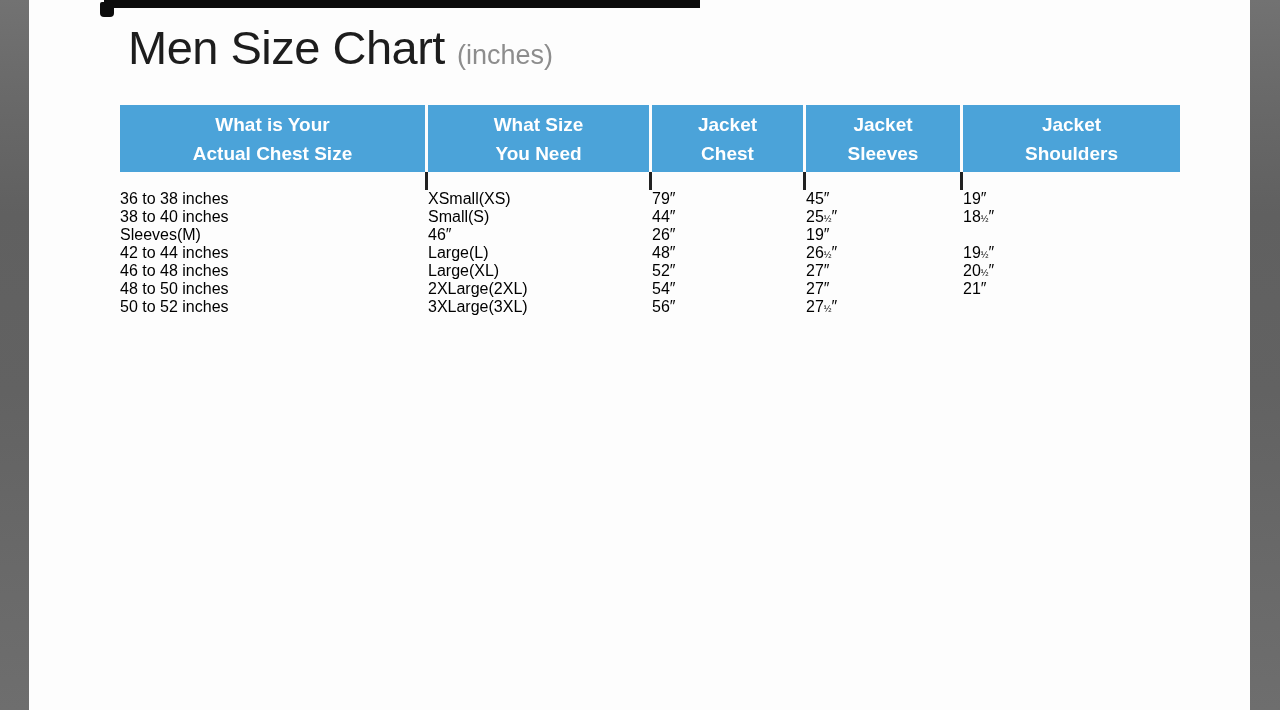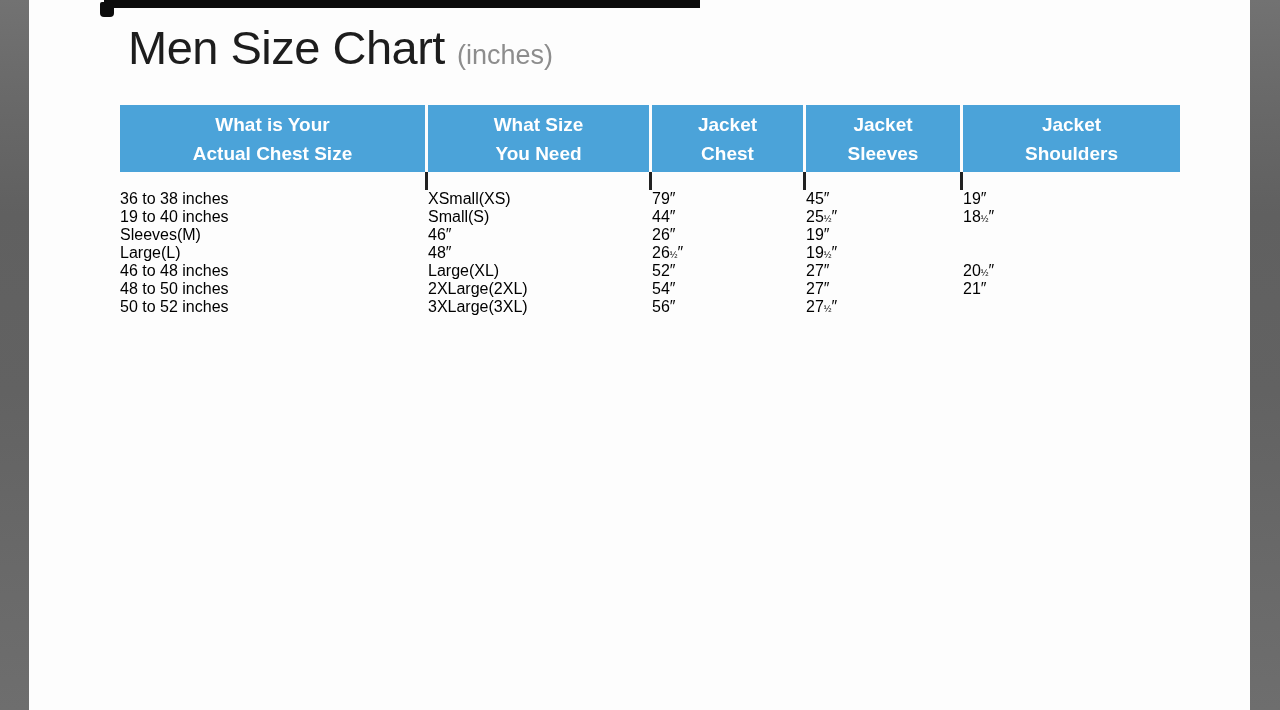--- a/index.html
+++ b/index.html
@@ -75,33 +75,34 @@
       </div>
     <div id="tbody">
         <div class="grid-row row alt">
           <div class="cell">36 to 38 inches</div>
           <div class="cell">XSmall(XS)</div>
           <div class="cell">79″</div>
           <div class="cell">45″</div>
           <div class="cell">19″</div>
         </div>
         <div class="grid-row row plain">
-          <div class="cell">19 to 40 inches</div>
+          <div class="cell">38 to 40 inches</div>
           <div class="cell">Small(S)</div>
           <div class="cell">44″</div>
           <div class="cell">25<span class="frac">½</span>″</div>
           <div class="cell">18<span class="frac">½</span>″</div>
         </div>
         <div class="grid-row row alt">
           <div class="cell">Sleeves(M)</div>
           <div class="cell">46″</div>
           <div class="cell">26″</div>
           <div class="cell">19″</div>
         </div>
         <div class="grid-row row plain">
+          <div class="cell">42 to 44 inches</div>
           <div class="cell">Large(L)</div>
           <div class="cell">48″</div>
           <div class="cell">26<span class="frac">½</span>″</div>
           <div class="cell">19<span class="frac">½</span>″</div>
         </div>
         <div class="grid-row row alt">
           <div class="cell">46 to 48 inches</div>
           <div class="cell">Large(XL)</div>
           <div class="cell">52″</div>
           <div class="cell">27″</div>

